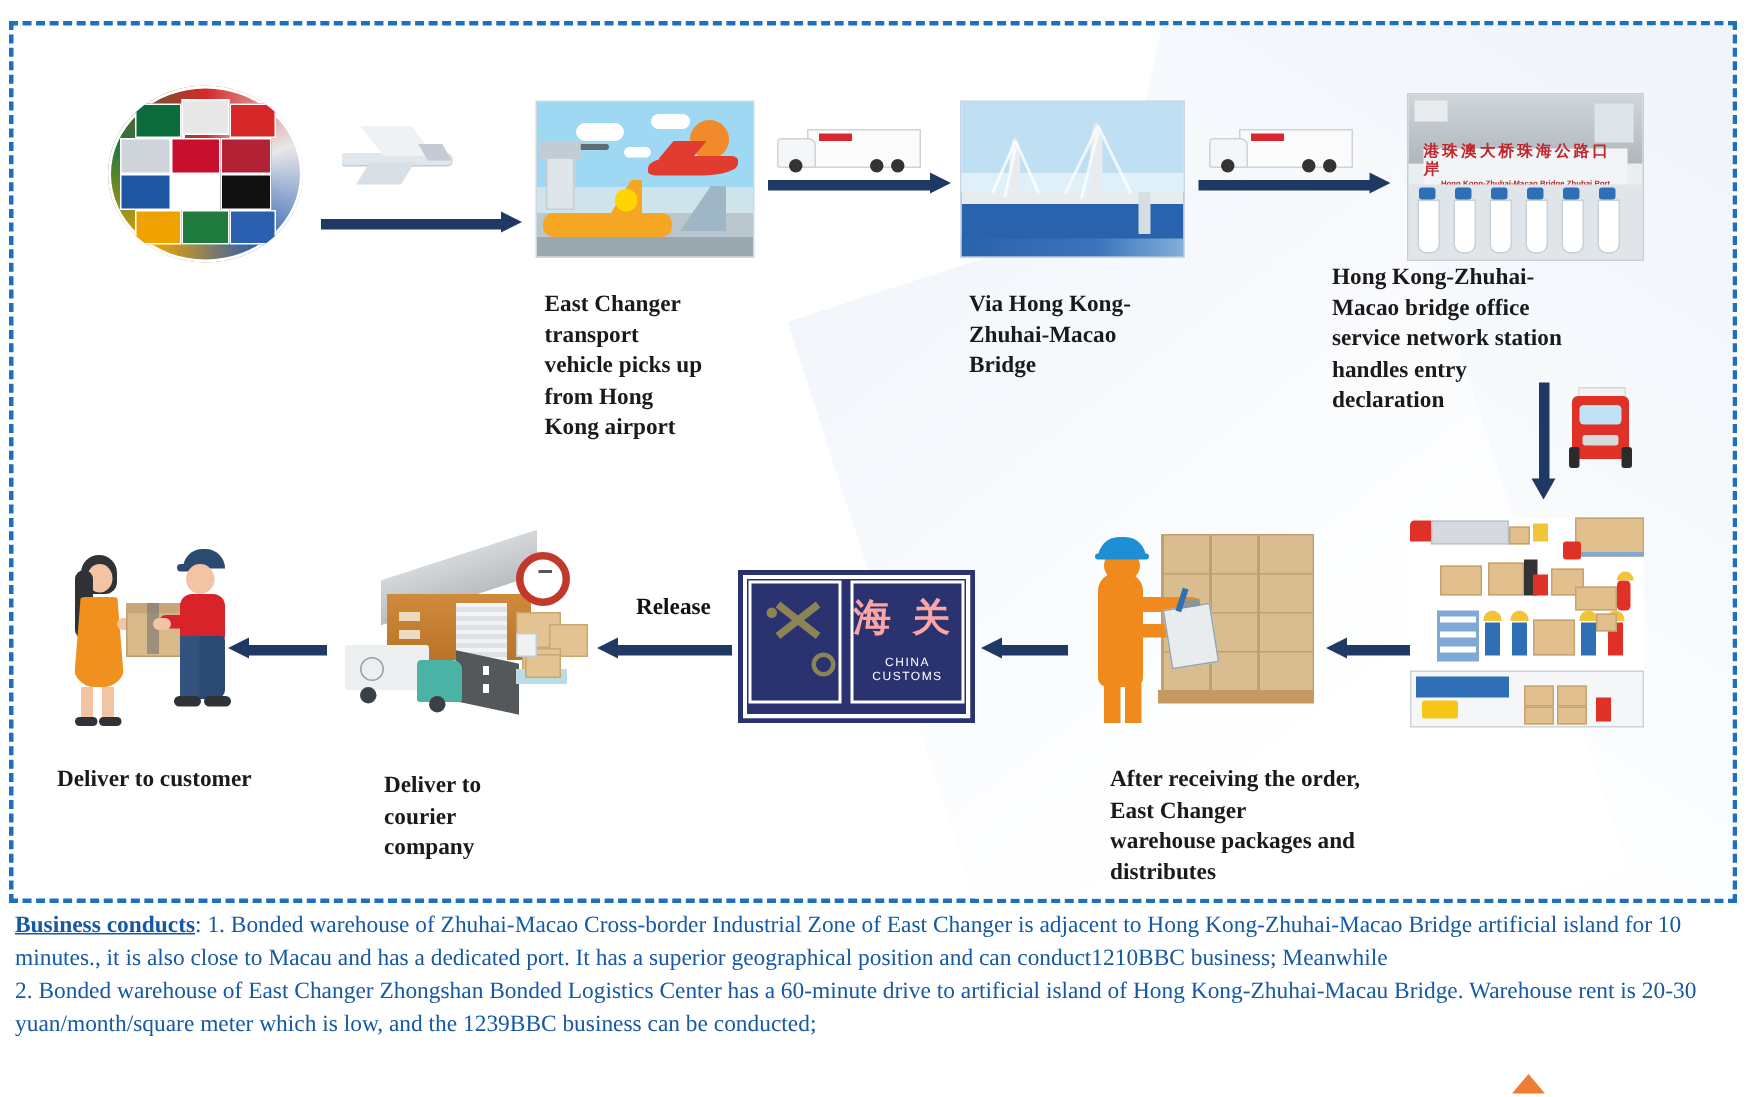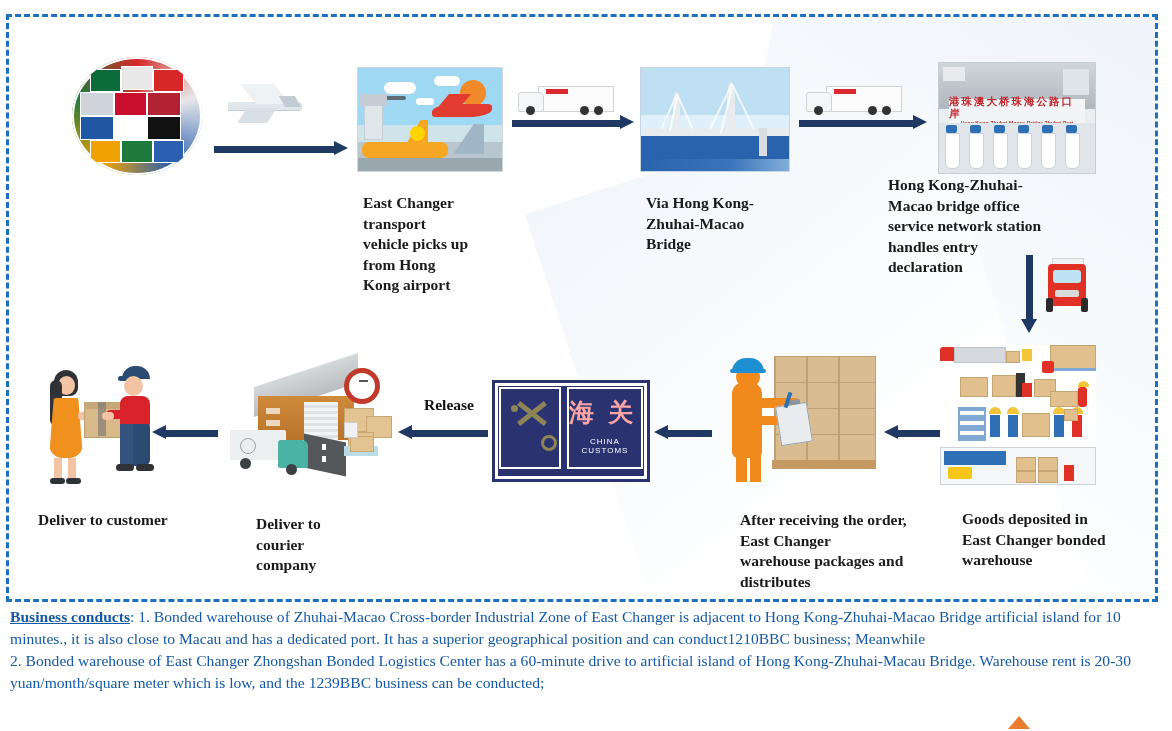--- a/index.html
+++ b/index.html
@@ -460,23 +460,20 @@
   </div>
 
   <div class="cap" style="left:38px;top:510px;width:210px;white-space:pre-line;">Deliver to customer</div>
   <div class="cap" style="left:256px;top:514px;width:150px;white-space:pre-line;">Deliver to
 courier
 company</div>
   <div class="cap" style="left:740px;top:510px;width:236px;white-space:pre-line;">After receiving the order,
 East Changer
 warehouse packages and
 distributes</div>
-  <div class="cap" style="left:962px;top:509px;width:200px;white-space:pre-line;">Goods deposited in
-East Changer bonded
-warehouse</div>
 
   <div class="footer">
     <p><u>Business conducts</u><span>: 1. Bonded warehouse of Zhuhai-Macao Cross-border Industrial Zone of East Changer  is adjacent to Hong Kong-Zhuhai-Macao Bridge artificial island for 10 minutes., it is also close to Macau and has a dedicated port. It has a superior geographical position and can conduct1210BBC business; Meanwhile</span></p>
     <p>2. Bonded warehouse of East Changer Zhongshan Bonded Logistics Center has a 60-minute drive to artificial island of Hong Kong-Zhuhai-Macau Bridge. Warehouse rent is 20-30 yuan/month/square meter which is low, and the 1239BBC business can be conducted;</p>
   </div>
   <div class="corner-tri"></div>
 
 </div>
 
 </body></html>

